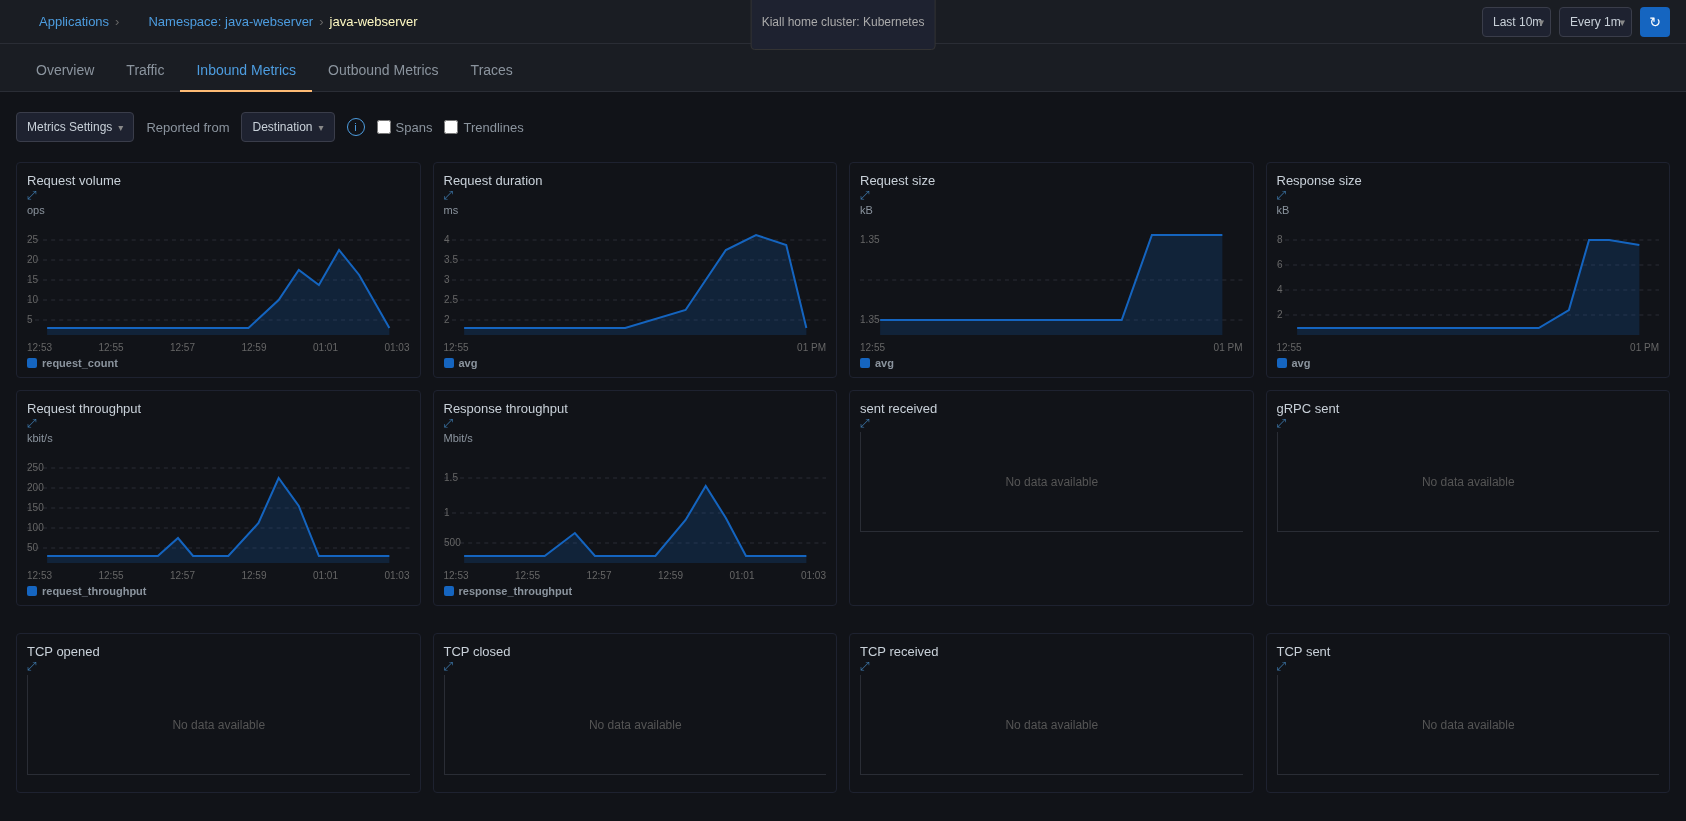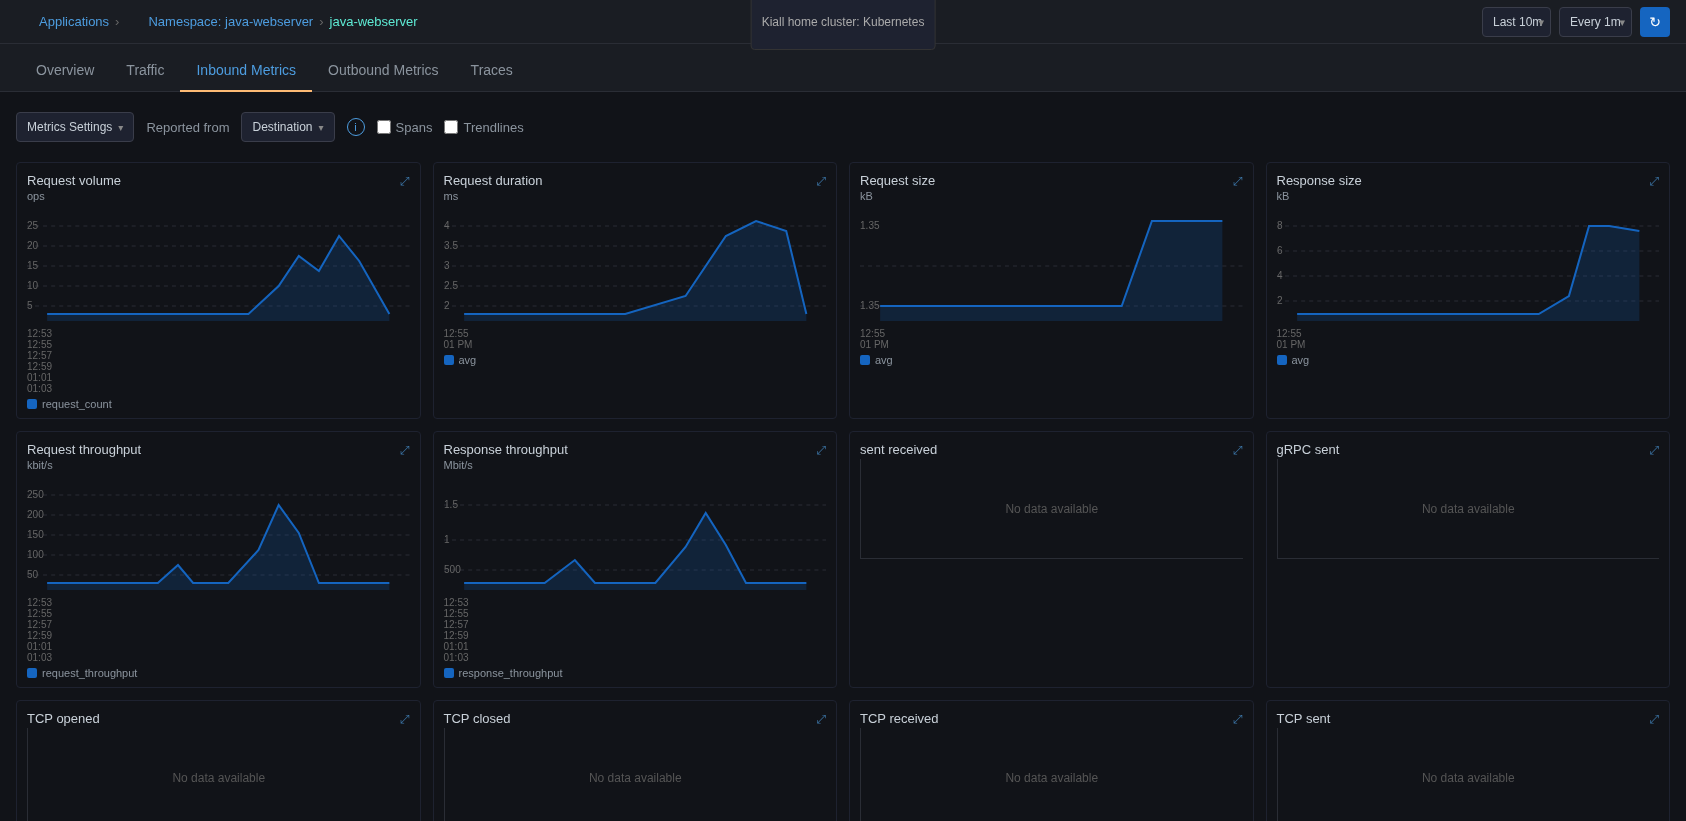--- a/index.html
+++ b/index.html
@@ -30,21 +30,21 @@
     }
     .breadcrumb-link {
       color: #4d9de0;
       cursor: pointer;
       margin-left: 23px;
     }
     .breadcrumb-sep {
       color: #666;
     }
     .breadcrumb-current {
-      color: #5eead4;
+      color: #fef9c3;
     }
     .cluster-badge {
       background: #1e2230;
       border: 1px solid #333;
       border-radius: 4px;
       padding: 20px 10px;
       font-size: 12px;
       color: #aaa;
       position: absolute;
       left: 50%;
@@ -188,22 +188,23 @@
       background: #111318;
       border: 1px solid #1e2230;
       border-radius: 4px;
       padding: 10px 10px 8px 10px;
       position: relative;
       min-height: 160px;
     }
     .chart-header {
       display: flex;
       justify-content: space-between;
-      align-items: flex-end;
+      align-items: flex-start;
       margin-bottom: 2px;
+      flex-direction: column;
     }
     .chart-title {
       font-size: 13px;
       color: #c9d1d9;
       font-weight: 500;
     }
     .chart-expand {
       color: #4d9de0;
       cursor: pointer;
       font-size: 12px;
@@ -219,20 +220,21 @@
       height: 120px;
       position: relative;
     }
     .chart-legend {
       display: flex;
       align-items: center;
       gap: 5px;
       margin-top: 4px;
       font-size: 11px;
       color: #8b949e;
+      font-weight: bold;
     }
     .legend-dot {
       width: 10px;
       height: 10px;
       background: #1565c0;
       border-radius: 2px;
       flex-shrink: 0;
     }
     .no-data {
       display: flex;
@@ -250,21 +252,20 @@
       position: relative;
     }
 
     
     .axis-labels {
       display: flex;
       justify-content: space-between;
       font-size: 10px;
       color: #666;
       margin-top: 2px;
-      flex-direction: column;
     }
   </style>
 </head>
 <body>
 
 <div class="top-bar">
   <nav class="breadcrumb">
     <span class="breadcrumb-link">Applications</span>
     <span class="breadcrumb-sep">›</span>
     <span class="breadcrumb-link">Namespace: java-webserver</span>
@@ -544,21 +545,21 @@
       <div class="chart-header">
         <span class="chart-title">gRPC sent</span>
         <span class="chart-expand">⤢</span>
       </div>
       <div class="chart-empty-area">
         <div class="no-data">No data available</div>
       </div>
     </div>
   </div>
 
-  <div class="charts-grid" style="margin-top:12px;">
+  <div class="charts-grid" style="margin-top:27px;">
 
     <div class="chart-card">
       <div class="chart-header">
         <span class="chart-title">TCP opened</span>
         <span class="chart-expand">⤢</span>
       </div>
       <div class="chart-empty-area">
         <div class="no-data">No data available</div>
       </div>
     </div>

